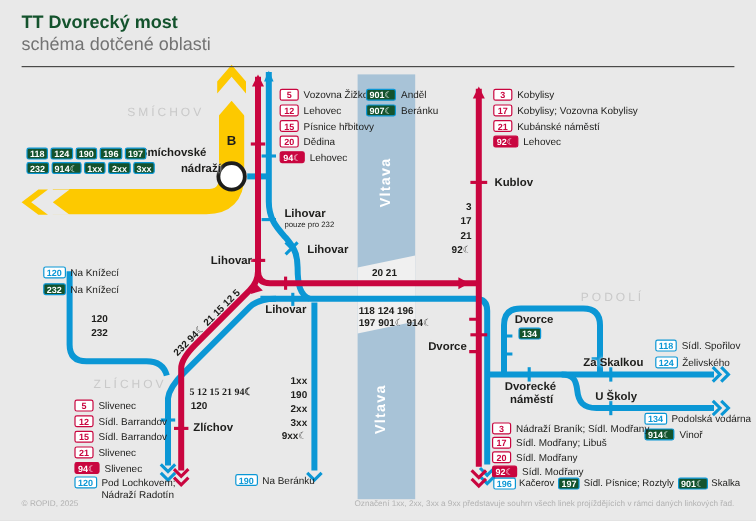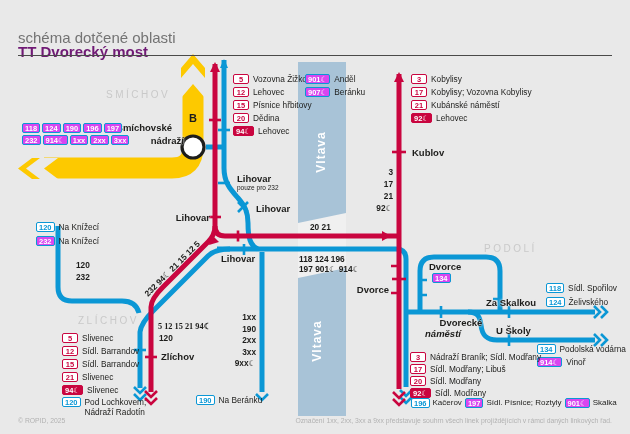--- a/index.html
+++ b/index.html
@@ -1,33 +1,33 @@
 <!DOCTYPE html>
 <html><head>
 <meta charset="utf-8">
 <style>
   html,body{margin:0;padding:0;background:#d8d8d8;font-family:"Liberation Sans","DejaVu Sans",sans-serif;}
   #stage{position:relative;width:630px;height:434px;background:#e9e9e9;overflow:hidden;}
   svg{position:absolute;left:0;top:0;}
-  .title{position:absolute;left:18px;top:10px;font-size:15px;font-weight:700;color:#701a75;white-space:nowrap;margin-top:33px;}
+  .title{position:absolute;left:18px;top:10px;font-size:15px;font-weight:700;color:#14532d;white-space:nowrap;}
   .subtitle{position:absolute;left:18px;top:29px;font-size:15px;font-weight:400;color:#737373;white-space:nowrap;}
   .rule{position:absolute;left:18px;right:18px;top:55px;border-top:1.3px solid #4a4a49;}
   .district{position:absolute;font-size:10px;letter-spacing:2.5px;color:#c9c9c9;white-space:nowrap;font-weight:400;}
   .stop{position:absolute;font-weight:700;font-size:9.5px;color:#1d1d1b;white-space:nowrap;text-shadow:0 0 2px #e9e9e9,0 0 3px #e9e9e9;}
   .stopsub{position:absolute;font-weight:400;font-size:6.5px;color:#1d1d1b;white-space:nowrap;}
   .num{position:absolute;font-weight:700;font-size:8.3px;color:#1d1d1b;white-space:nowrap;text-shadow:0 0 2px #e9e9e9;}
   .metro-b{position:absolute;left:185px;top:112px;width:16px;text-align:center;font-size:11px;font-weight:700;color:#1d1d1b;}
   .lcol{position:absolute;}
   .lrow{display:flex;align-items:center;gap:4px;height:13px;font-size:8.3px;color:#1d1d1b;white-space:nowrap;}
   .lrow.tall{height:auto;align-items:flex-start;padding-top:1px;}
   .badge{display:inline-block;min-width:16px;padding:0 2px;height:10px;line-height:10px;text-align:center;font-size:7.5px;font-weight:700;border-radius:2px;box-sizing:border-box;white-space:nowrap;}
   .ro{background:#fff;color:#c9053f;border:1px solid #c9053f;}
   .rf{background:#c9053f;color:#fff;border:1px solid #c9053f;}
   .bo{background:#fff;color:#0b97d5;border:1px solid #0b97d5;}
-  .bf{background:#d946ef;color:#fff;border:1px solid #0b97d5;}
+  .bf{background:#14532d;color:#fff;border:1px solid #0b97d5;}
   .footer{position:absolute;font-size:6.8px;color:#b2b2b2;white-space:nowrap;}
   .two line{display:block;}
 </style>
 </head>
 <body>
 
 <div id="stage">
 
   <svg width="630" height="434" viewBox="0 0 630 434">
 
@@ -281,22 +281,22 @@
 
   <div class="lrow" style="position:absolute;left:196px;top:394px;height:11px;">
     <span class="badge bo">190</span>
     <span>Na Beránku</span>
   </div>
 
   <div class="stop" style="left:412px;top:147px;">Kublov</div>
   <div class="stop" style="left:341px;top:284px;width:48px;text-align:right;">Dvorce</div>
   <div class="stop" style="left:429px;top:261px;">Dvorce</div>
   <span class="badge bf" style="position:absolute;left:432px;top:273px;">134</span>
-  <div class="stop" style="left:428px;top:317px;width:66px;text-align:center;">Dvorecké</div>
-  <div class="stop" style="left:410px;top:328px;width:66px;text-align:center;font-style:italic;">náměstí</div>
+  <div class="stop" style="left:409px;top:317px;width:66px;text-align:center;">Dvorecké</div>
+  <div class="stop" style="left:410px;top:328px;width:66px;text-align:center;">náměstí</div>
   <div class="stop" style="left:486px;top:297px;">Za Skalkou</div>
   <div class="stop" style="left:496px;top:325px;">U Školy</div>
   <div class="stop" style="left:161px;top:351px;">Zlíchov</div>
   <div class="stop" style="left:160px;top:212px;width:50px;text-align:right;">Lihovar</div>
   <div class="stop" style="left:237px;top:173px;">Lihovar</div>
   <div class="stopsub" style="left:237px;top:184px;">pouze pro 232</div>
   <div class="stop" style="left:256px;top:203px;">Lihovar</div>
   <div class="stop" style="left:221px;top:253px;">Lihovar</div>
 
   <div class="num" style="left:76px;top:259px;line-height:12px;">

